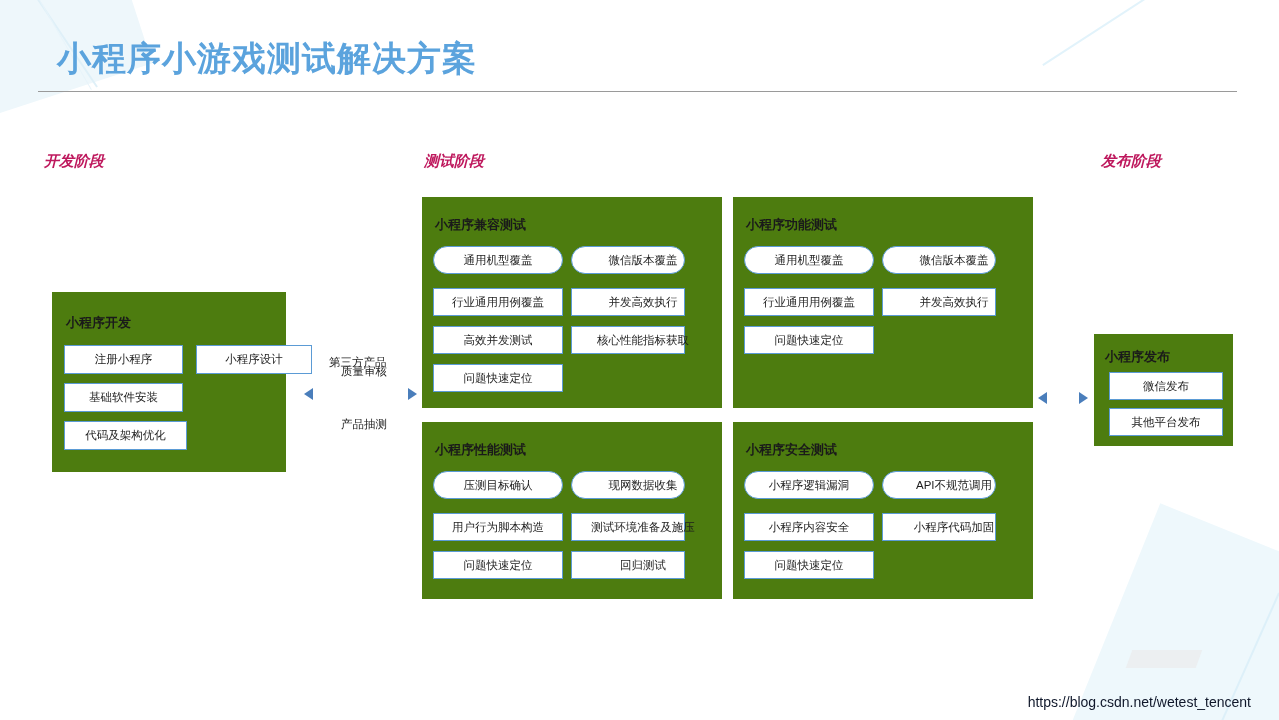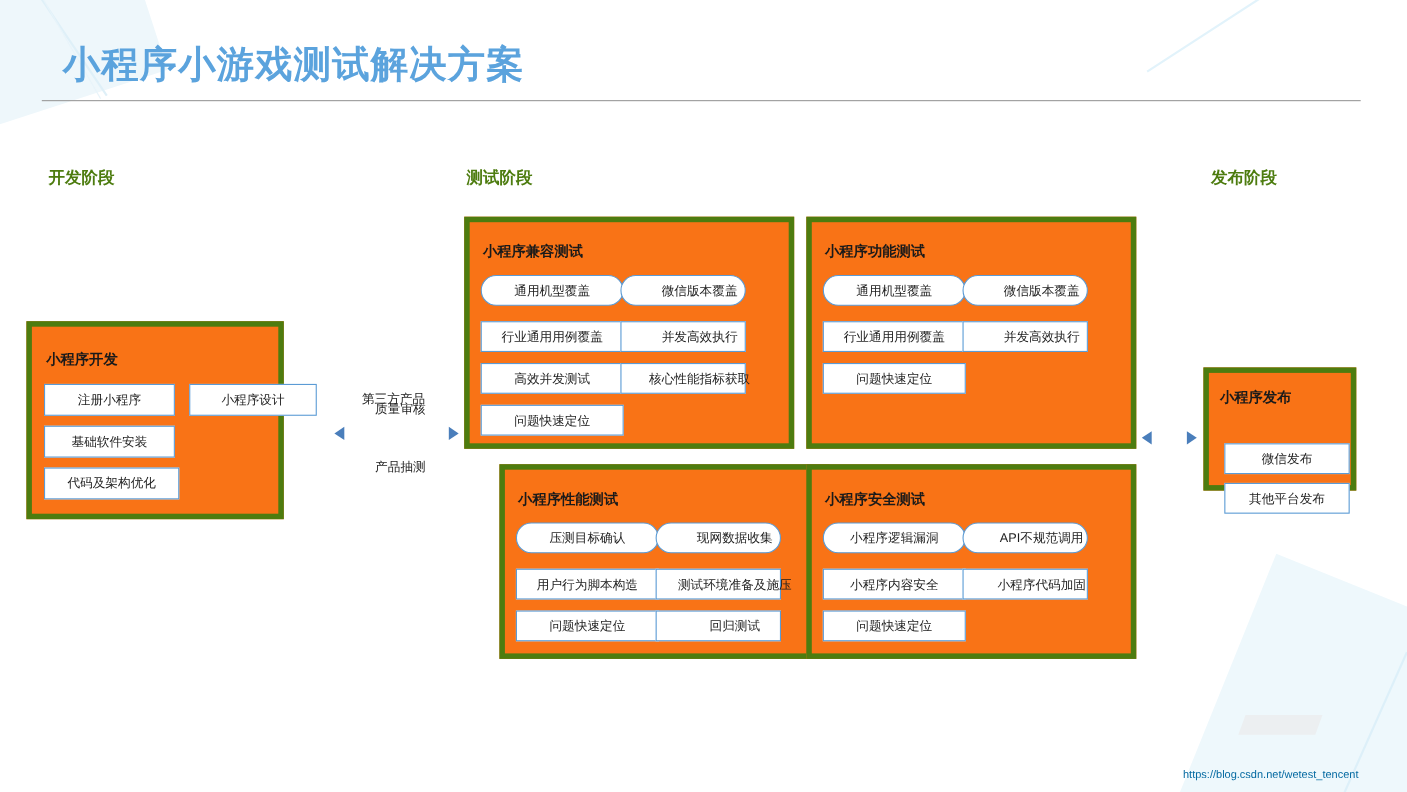--- a/index.html
+++ b/index.html
@@ -91,32 +91,33 @@
     width: 1199px;
     height: 1px;
     background: #9a9a9a;
   }
 
   
   .phase-label {
     position: absolute;
     font-size: 15px;
     font-weight: bold;
-    color: #4d7c0f;
-    white-space: nowrap;
+    color: #be185d;
+    white-space: nowrap;
+    font-style: italic;
   }
   .phase-dev   { left: 44px;   top: 152px; }
   .phase-test  { left: 424px;  top: 152px; }
   .phase-rel   { left: 1101px; top: 152px; }
 
   
   .card {
     position: absolute;
-    border: 5px solid #4d7c0f;
-    background: #f97316;
+    border: 1px solid #4d7c0f;
+    background: #4d7c0f;
     box-sizing: border-box;
   }
   .card-title {
     position: absolute;
     font-size: 13px;
     font-weight: bold;
     color: #1a1a1a;
     white-space: nowrap;
   }
   .chip {
@@ -126,21 +127,21 @@
     box-sizing: border-box;
     display: flex;
     align-items: center;
     justify-content: center;
     font-size: 11.5px;
     color: #1d1d1d;
     white-space: nowrap;
   }
 
   
-  #card-dev { left: 24px; top: 292px; width: 234px; height: 180px; }
+  #card-dev { left: 52px; top: 292px; width: 234px; height: 180px; }
   #card-dev .card-title { left: 13px; top: 21px; }
   #card-dev .chip { height: 29px; }
   .dev-c0 { left: 11px;  top: 52px;  width: 119px; }
   .dev-c1 { left: 143px; top: 52px;  width: 116px; }
   .dev-c2 { left: 11px;  top: 90px;  width: 119px; }
   .dev-c3 { left: 141px; top: 90px;  width: 130px; }
   .dev-c4 { left: 11px;  top: 128px; width: 123px; }
 
   
   .mid-text {
@@ -163,46 +164,46 @@
   .tri-left  { border-right: 9px solid #4a7ebb; }
   .tri-right { border-left: 9px solid #4a7ebb;  }
   .tri-a { left: 304px;  top: 388px; }
   .tri-b { left: 408px;  top: 388px; }
   .tri-c { left: 1038px; top: 392px; }
   .tri-d { left: 1079px; top: 392px; }
 
   
   #card-compat { left: 422px; top: 197px; width: 300px; height: 211px; }
   #card-func   { left: 733px; top: 197px; width: 300px; height: 211px; text-decoration: underline; }
-  #card-perf   { left: 422px; top: 422px; width: 300px; height: 177px; margin-left: 32px; }
+  #card-perf   { left: 422px; top: 422px; width: 300px; height: 177px; }
   #card-sec    { left: 733px; top: 422px; width: 300px; height: 177px; }
 
   .card.quad .card-title { left: 12px; top: 18px; }
   .card.quad .chip { height: 28px; }
   .q-l { left: 10px;  width: 130px; }
-  .q-r { left: 137px; width: 114px; padding-left: 30px; }
+  .q-r { left: 148px; width: 114px; padding-left: 30px; }
   .q-row0 { top: 48px; border-radius: 14px; }
   .q-row1 { top: 90px; }
   .q-row2 { top: 128px; }
   .q-row3 { top: 166px; }
 
   
   #card-rel { left: 1094px; top: 334px; width: 139px; height: 112px; }
   #card-rel .card-title { left: 10px; top: 13px; }
-  #card-rel .chip { left: 14px; width: 114px; height: 28px; margin-top: 27px; }
+  #card-rel .chip { left: 14px; width: 114px; height: 28px; }
   .rel-c0 { top: 37px; }
   .rel-c1 { top: 73px; }
 
   
   .watermark {
     position: absolute;
-    right: 44px;
+    right: 28px;
     bottom: 10px;
-    font-size: 10px;
-    color: #0369a1;
+    font-size: 14px;
+    color: #0f172a;
     white-space: nowrap;
   }
 </style>
 </head>
 <body>
 
 <div class="slide">
 
   <div class="deco deco-tl-1"></div>
   <div class="deco deco-tl-2"></div>

